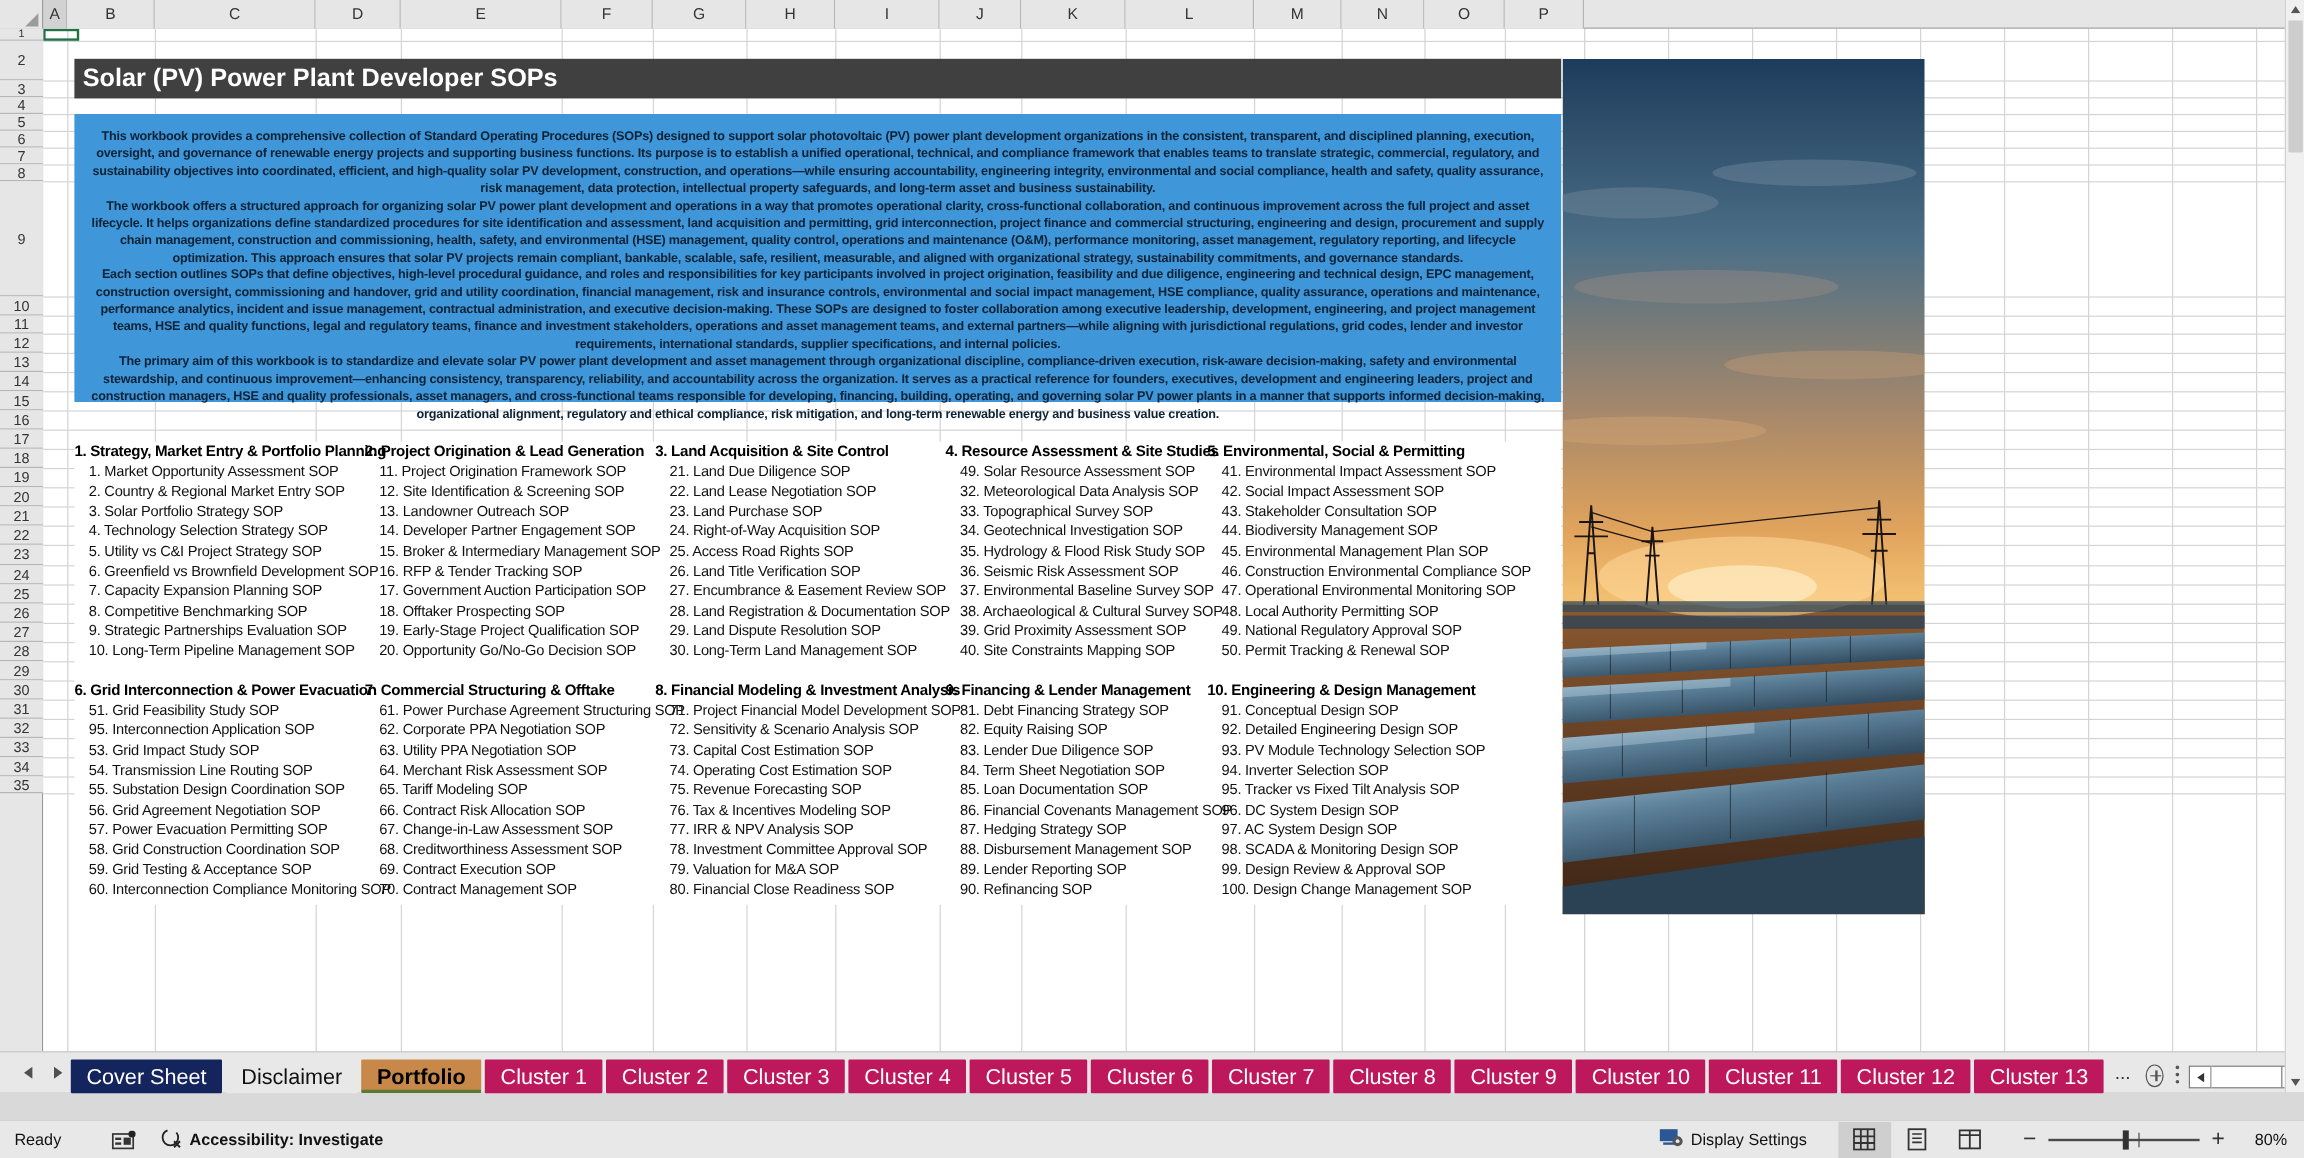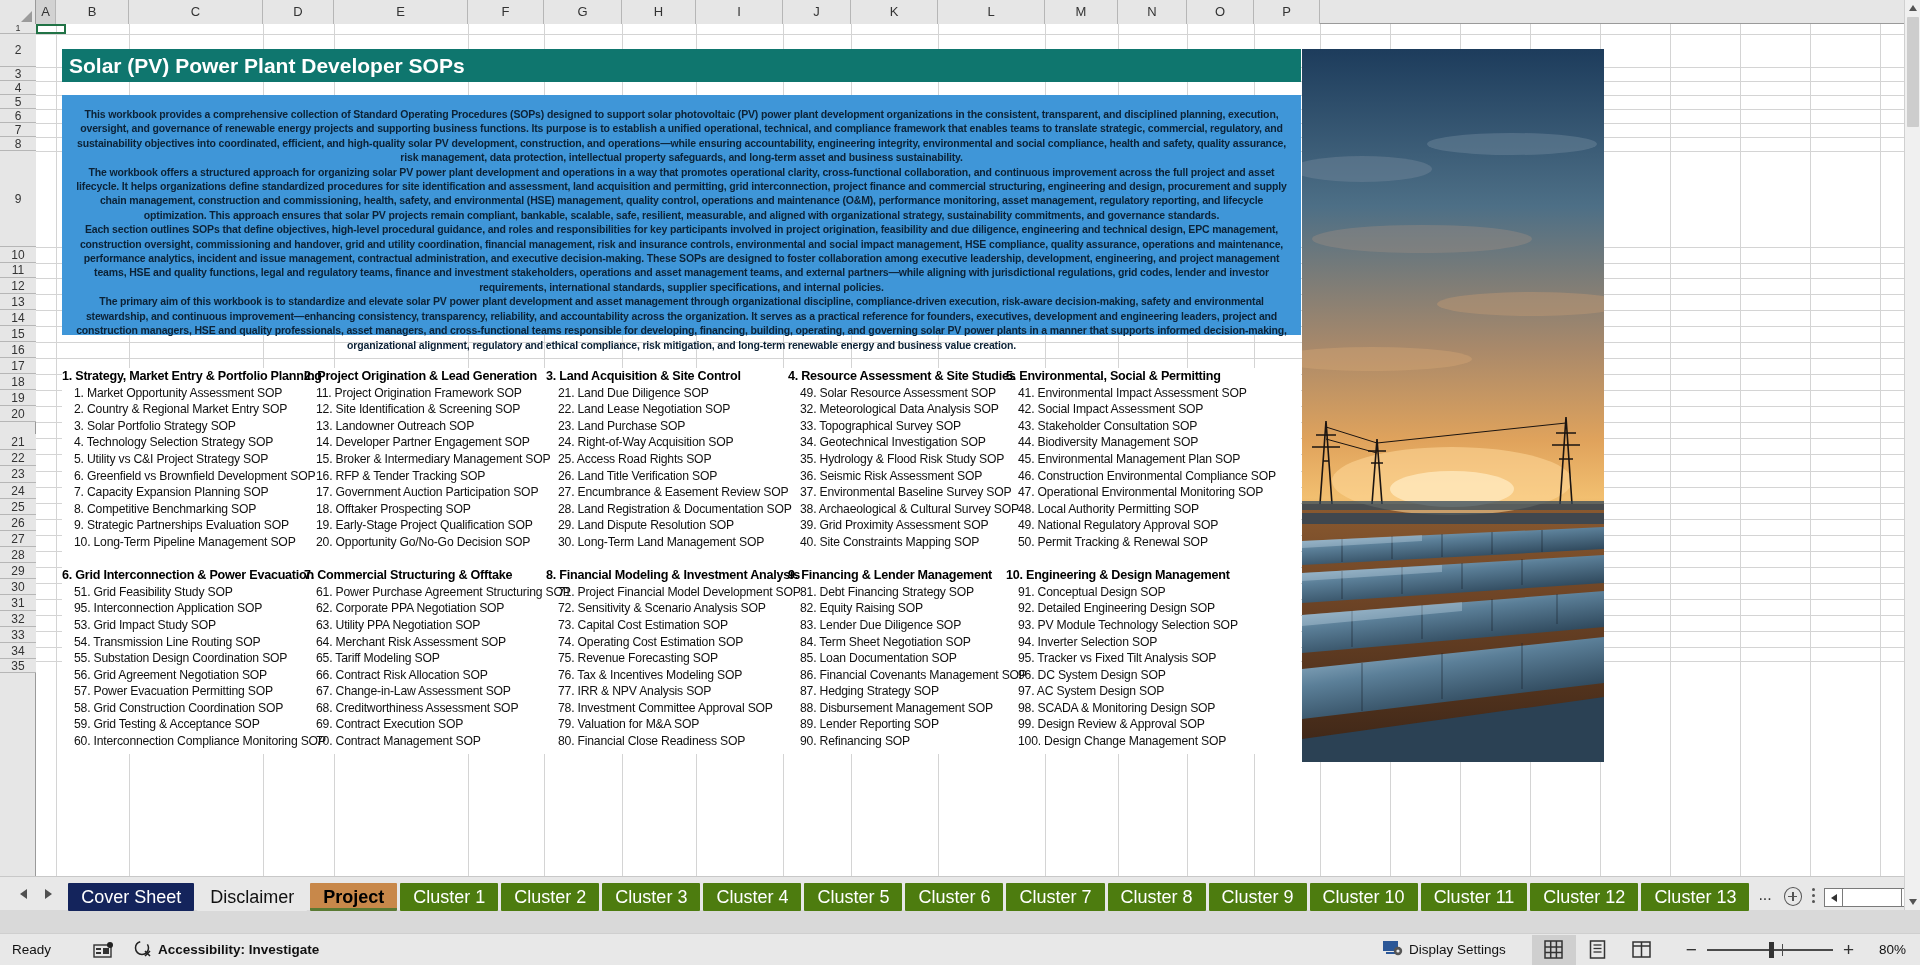--- a/index.html
+++ b/index.html
@@ -58,21 +58,21 @@
 
   
   .active-cell {
     position: absolute; left: 0px; top: 0px; width: 30px; height: 10px;
     border: 2px solid #217346; background: transparent; z-index: 6;
   }
 
   
   .title-banner {
     position: absolute; left: 26px; top: 25px; width: 1239px; height: 33px;
-    background: #0f766e; color: #ffffff;
+    background: #404040; color: #ffffff;
     font-size: 21px; font-weight: bold; line-height: 33px;
     padding-left: 7px; white-space: nowrap; overflow: hidden; z-index: 3;
   }
 
   
   .intro-block {
     position: absolute; left: 26px; top: 71px; width: 1239px; height: 240px;
     background: #3f96d8; z-index: 3; padding: 12px 6px 0 6px;
   }
   .intro-p {
@@ -132,21 +132,21 @@
   .tri-r { width: 0; height: 0; border-top: 5px solid transparent; border-bottom: 5px solid transparent; border-left: 7px solid #505050; }
   .tabs { display: flex; align-items: flex-end; height: 34px; }
   .tab {
     height: 28px; line-height: 28px; padding: 0 13px;
     font-size: 18px; white-space: nowrap;
     margin-right: 3px; border-radius: 1px;
   }
   .tab.dark  { background: #14245c; color: #ffffff; font-weight: normal; }
   .tab.plain { background: #e8e8e8; color: #111111; }
   .tab.active{ background: #c8884a; color: #000000; font-weight: bold; border-bottom: 3px solid #5a7a33; }
-  .tab.blue  { background: #4d7c0f; color: #ffffff; text-align: right; }
+  .tab.blue  { background: #be185d; color: #ffffff; text-align: right; }
   .tab-ellipsis { font-size: 16px; color: #333; padding: 0 8px 6px 6px; align-self: flex-end; }
   .tab-plus {
     width: 19px; height: 19px; border: 1.6px solid #555; border-radius: 50%;
     position: relative; margin: 0 8px 4px 4px; align-self: flex-end;
   }
   .tab-plus::before, .tab-plus::after {
     content:''; position: absolute; background:#555;
   }
   .tab-plus::before { left: 3.5px; top: 7.7px; width: 9px; height: 1.8px; }
   .tab-plus::after  { top: 3.5px; left: 7.7px; height: 9px; width: 1.8px; }
@@ -236,21 +236,21 @@
       <div class="rowhead" style="height: 15px;">11</div>
       <div class="rowhead" style="height: 16px;">12</div>
       <div class="rowhead" style="height: 16px;">13</div>
       <div class="rowhead" style="height: 16px;">14</div>
       <div class="rowhead" style="height: 16px;">15</div>
       <div class="rowhead" style="height: 16px;">16</div>
       <div class="rowhead" style="height: 16px;">17</div>
       <div class="rowhead" style="height: 16px;">18</div>
       <div class="rowhead" style="height: 16px;">19</div>
       <div class="rowhead" style="height: 16px;">20</div>
-      <div class="rowhead" style="height: 16px; margin-top: 12px;">21</div>
+      <div class="rowhead" style="height: 16px;">21</div>
       <div class="rowhead" style="height: 16px;">22</div>
       <div class="rowhead" style="height: 17px;">23</div>
       <div class="rowhead" style="height: 16px;">24</div>
       <div class="rowhead" style="height: 16px;">25</div>
       <div class="rowhead" style="height: 16px;">26</div>
       <div class="rowhead" style="height: 16px;">27</div>
       <div class="rowhead" style="height: 16px;">28</div>
       <div class="rowhead" style="height: 16px;">29</div>
       <div class="rowhead" style="height: 16px;">30</div>
       <div class="rowhead" style="height: 16px;">31</div>
@@ -575,21 +575,21 @@
   </div>
 
   <div class="tabstrip">
     <div class="tab-navs">
       <div class="tri-l"></div>
       <div class="tri-r"></div>
     </div>
     <div class="tabs" id="tabs">
         <div class="tab dark">Cover Sheet</div>
         <div class="tab plain">Disclaimer</div>
-        <div class="tab active">Project</div>
+        <div class="tab active">Portfolio</div>
         <div class="tab blue">Cluster 1</div>
         <div class="tab blue">Cluster 2</div>
         <div class="tab blue">Cluster 3</div>
         <div class="tab blue">Cluster 4</div>
         <div class="tab blue">Cluster 5</div>
         <div class="tab blue">Cluster 6</div>
         <div class="tab blue">Cluster 7</div>
         <div class="tab blue">Cluster 8</div>
         <div class="tab blue">Cluster 9</div>
         <div class="tab blue">Cluster 10</div>

